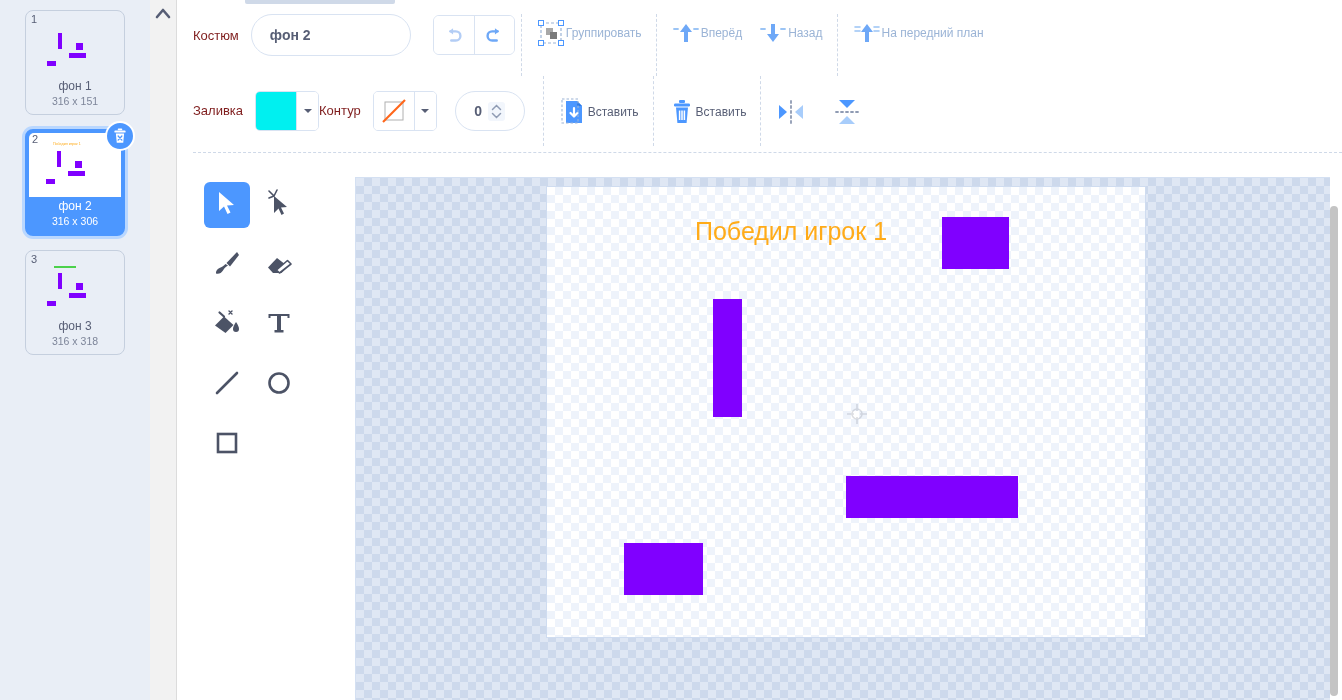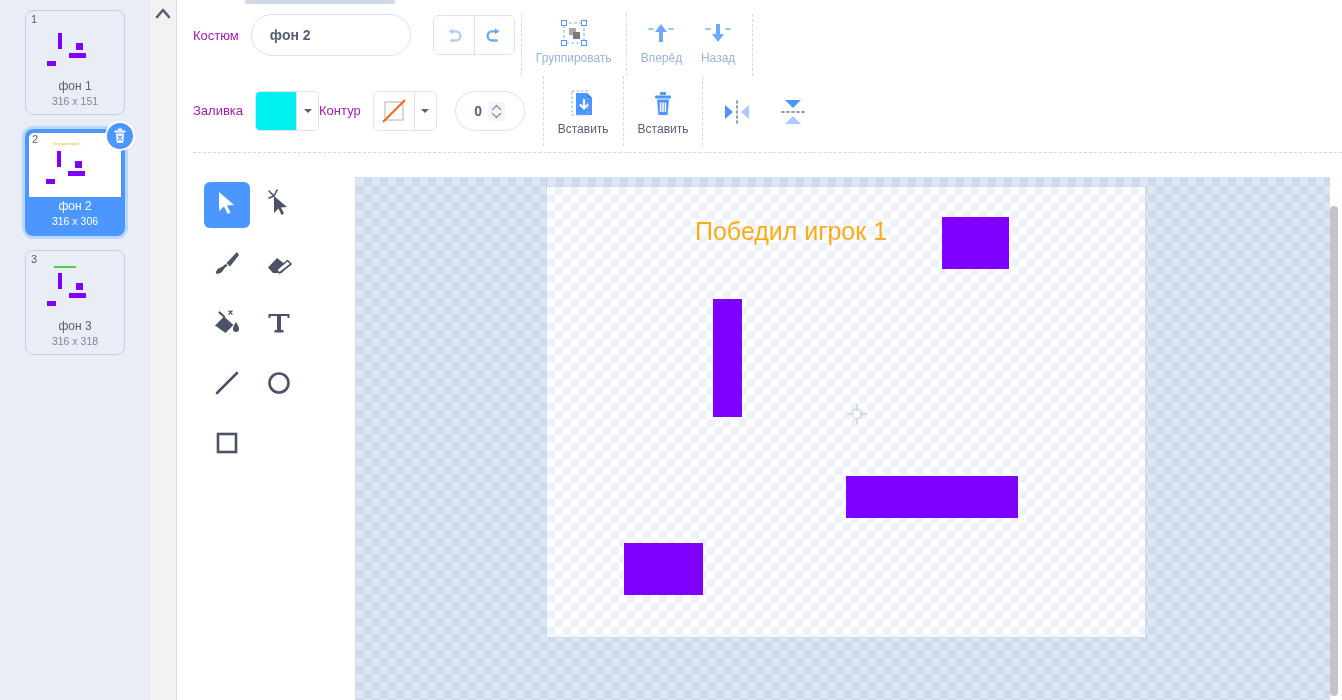--- a/index.html
+++ b/index.html
@@ -89,21 +89,21 @@
   .top-tab-stub {
     position: absolute; top: 0; left: 68px; width: 150px; height: 4px;
     background: #cfd9e8; border-radius: 0 0 2px 2px;
   }
 
   
   .toolbar { padding: 14px 0 0 16px; }
   .row { display: flex; align-items: flex-start; }
   .row1 { height: 62px; }
   .lbl {
-    font-size: 13px; color: #a21caf; line-height: 44px; margin-right: 12px;
+    font-size: 13px; color: #7f1d1d; line-height: 44px; margin-right: 12px;
     white-space: nowrap;
   }
   .name-input {
     width: 160px; height: 42px; border: 1px solid #d9e3f2; border-radius: 21px;
     background: #ffffff; font-size: 14px; font-weight: bold; color: #575e75;
     padding: 0 18px; outline: none; font-family: "Liberation Sans", sans-serif;
   }
   .undo-group {
     display: flex; margin-left: 22px; margin-top: 1px;
     border: 1px solid #d9e3f2; border-radius: 6px; overflow: hidden; height: 40px;
@@ -112,21 +112,21 @@
     width: 40px; height: 38px; display: flex; align-items: center; justify-content: center;
     background: #fff; cursor: pointer;
   }
   .undo-btn + .undo-btn { border-left: 1px solid #d9e3f2; }
 
   .tb-sep {
     width: 0; border-left: 1px dashed #cfd9e8; align-self: stretch;
     margin: 0 6px;
   }
   .tb-item {
-    display: flex; flex-direction: column; align-items: center; justify-content: flex-start;
+    display: flex; flex-direction: row; align-items: center; justify-content: flex-start;
     min-width: 56px; padding: 2px 8px 0 8px; cursor: pointer;
   }
   .tb-item .ico { height: 34px; display: flex; align-items: center; justify-content: center; }
   .tb-item .cap {
     font-size: 12px; color: #9bb4d6; line-height: 16px; white-space: nowrap; text-align: center;
   }
   .tb-item.enabled .cap { color: #575e75; }
 
   
   .row2 { height: 70px; align-items: center; }
@@ -326,20 +326,29 @@
             <svg width="30" height="30" viewBox="0 0 30 30">
               <path d="M15 24 L9 16 H13 V6 H17 V16 H21 Z" fill="#6ea8f7"></path>
               <path d="M3 11 H7 M23 11 H27" stroke="#9bc4f5" stroke-width="1.8" stroke-linecap="round"></path>
             </svg>
           </span>
           <span class="cap">Назад</span>
         </div>
 
         <div class="tb-sep"></div>
 
+        <div class="tb-item">
+          <span class="ico">
+            <svg width="30" height="30" viewBox="0 0 30 30">
+              <path d="M15 6 L21 14 H17 V24 H13 V14 H9 Z" fill="#6ea8f7"></path>
+              <path d="M3 9 H8 M3 13 H8 M22 9 H27 M22 13 H27" stroke="#9bc4f5" stroke-width="1.6" stroke-linecap="round"></path>
+            </svg>
+          </span>
+          <span class="cap">На передний план</span>
+        </div>
 
       </div>
 
       <div class="row row2">
         <span class="lbl" style="line-height:40px">Заливка</span>
         <div class="swatch-group">
           <div class="swatch" id="fill-swatch" style="background: rgb(0, 240, 240);"></div>
           <div class="swatch-caret">
             <svg width="10" height="8" viewBox="0 0 10 8">
                 <path d="M1 2 L5 6 L9 2 Z" fill="#575e75"></path>

